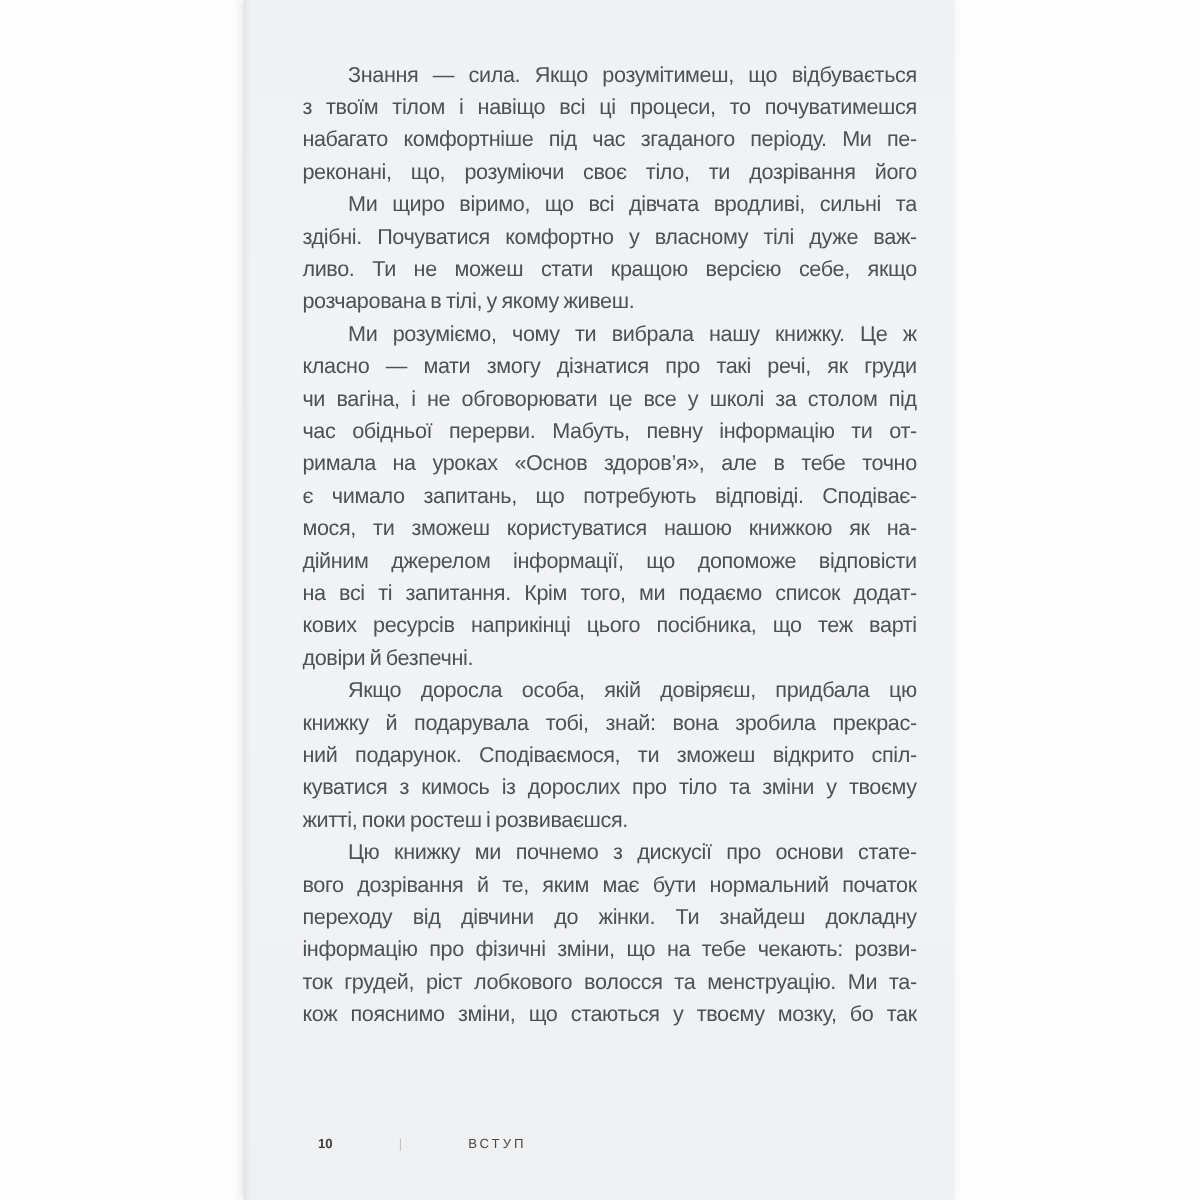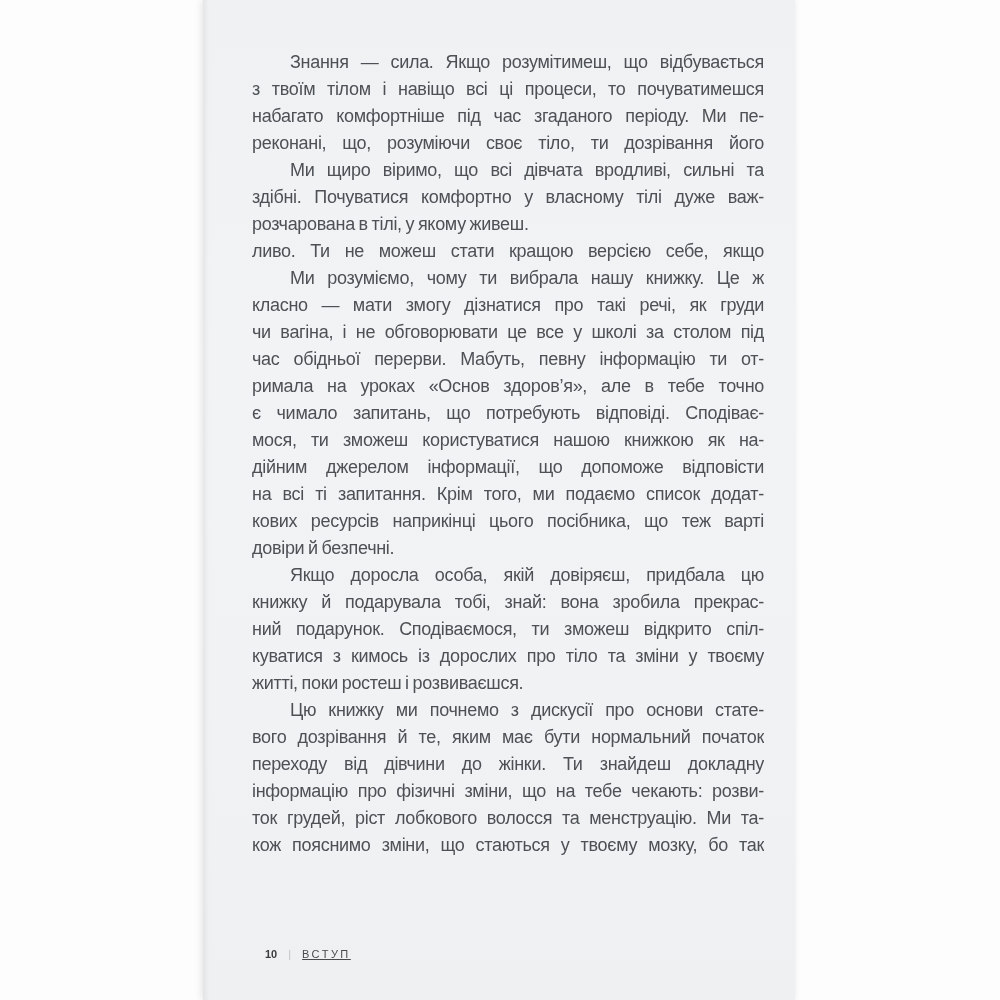--- a/index.html
+++ b/index.html
@@ -55,56 +55,56 @@
   .line.first { padding-left: 38px; }
   .line.last  { text-align-last: left; }
   .footer {
     position: absolute;
     left: 62px;
     top: 948px;
     display: flex;
     align-items: center;
     font-family: "Liberation Sans", "DejaVu Sans", sans-serif;
     color: #474747;
+    gap: 44px;
   }
   .pagenum {
     font-size: 11px;
     font-weight: bold;
     color: #3d3d3d;
   }
   .footer-divider {
     font-size: 11px;
     color: #c2c2c2;
     margin: 0 11px;
     font-weight: normal;
   }
   .section-label {
     font-size: 11px;
     letter-spacing: 2.5px;
     color: #4a4a4a;
-    text-decoration: underline;
   }
 </style>
 </head>
 <body>
 
 <div class="canvas">
   <div class="sheet">
     <main class="text-block" id="text-block">
         <div class="para">
           <div class="line first">Знання — сила. Якщо розумітимеш, що відбувається</div>
           <div class="line">з твоїм тілом і навіщо всі ці процеси, то почуватимешся</div>
           <div class="line">набагато комфортніше під час згаданого періоду. Ми пе-</div>
           <div class="line">реконані, що, розуміючи своє тіло, ти дозрівання його</div>
         </div>
         <div class="para">
           <div class="line first">Ми щиро віримо, що всі дівчата вродливі, сильні та</div>
           <div class="line">здібні. Почуватися комфортно у власному тілі дуже важ-</div>
+          <div class="line">ливо. Ти не можеш стати кращою версією себе, якщо</div>
           <div class="line last">розчарована в тілі, у якому живеш.</div>
-          <div class="line">ливо. Ти не можеш стати кращою версією себе, якщо</div>
         </div>
         <div class="para">
           <div class="line first">Ми розуміємо, чому ти вибрала нашу книжку. Це ж</div>
           <div class="line">класно — мати змогу дізнатися про такі речі, як груди</div>
           <div class="line">чи вагіна, і не обговорювати це все у школі за столом під</div>
           <div class="line">час обідньої перерви. Мабуть, певну інформацію ти от-</div>
           <div class="line">римала на уроках «Основ здоров’я», але в тебе точно</div>
           <div class="line">є чимало запитань, що потребують відповіді. Сподіває-</div>
           <div class="line">мося, ти зможеш користуватися нашою книжкою як на-</div>
           <div class="line">дійним джерелом інформації, що допоможе відповісти</div>

